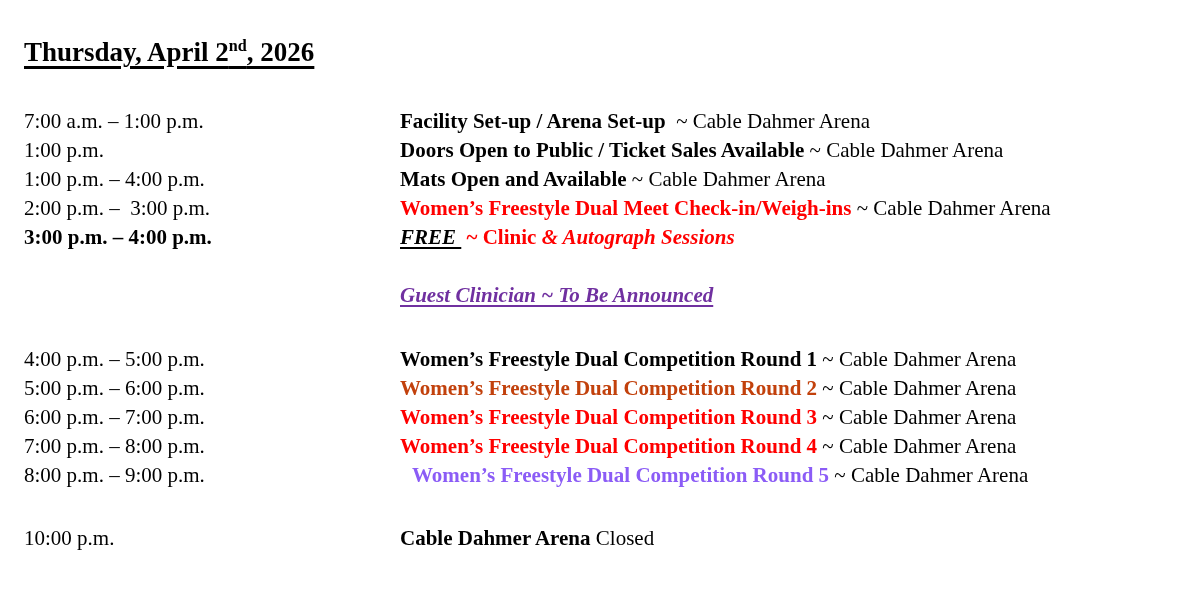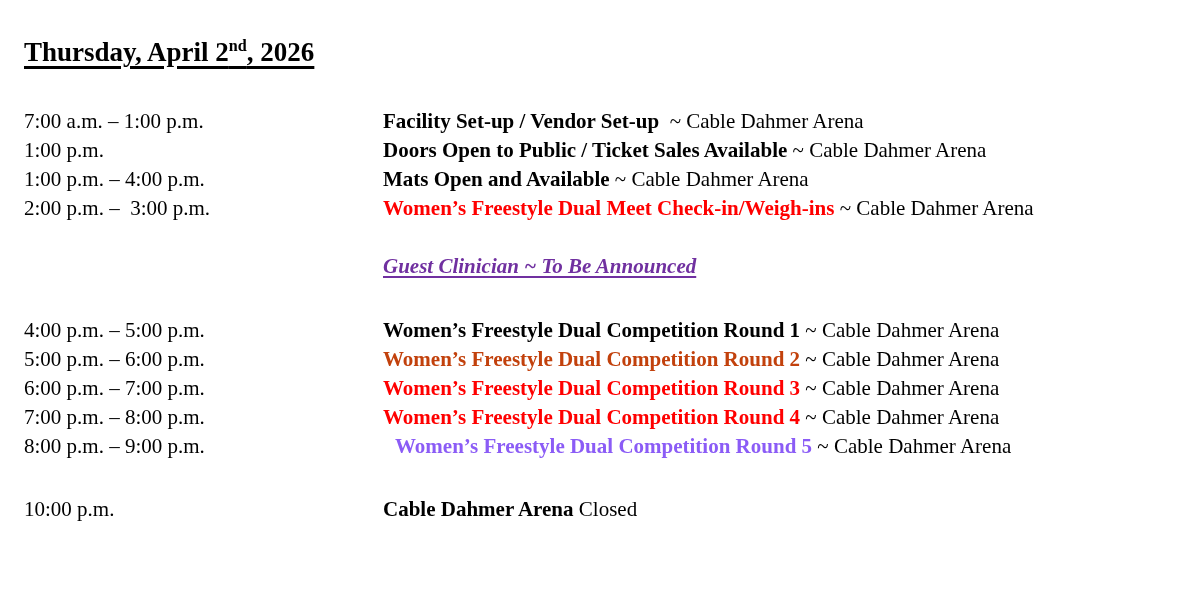--- a/index.html
+++ b/index.html
@@ -34,20 +34,21 @@
     line-height: 0;
     vertical-align: super;
   }
   .rows {
     font-size: 21px;
     line-height: 29px;
   }
   .row {
     display: flex;
     align-items: flex-start;
+    gap: 17px;
   }
   .time {
     flex: 0 0 359px;
     white-space: pre-wrap;
   }
   .event {
     white-space: pre-wrap;
   }
   .bold { font-weight: bold; }
   .italic { font-style: italic; }
@@ -65,33 +66,37 @@
 
 <div class="page">
   <h1 class="title">
     <span class="title-underline"><span>Thursday, April 2</span><sup>nd</sup><span>, 2026</span></span>
   </h1>
 
   <div class="rows">
     <div class="section section-main">
         <div class="row">
           <span class="time">7:00 a.m. – 1:00 p.m.</span>
-          <span class="event"><span class="bold" style="color: rgb(0, 0, 0);">Facility Set-up / Vendor Set-up</span><span class="" style="color: rgb(0, 0, 0);">  ~ Cable Dahmer Arena</span></span>
+          <span class="event"><span class="bold" style="color: rgb(0, 0, 0);">Facility Set-up / Arena Set-up</span><span class="" style="color: rgb(0, 0, 0);">  ~ Cable Dahmer Arena</span></span>
         </div>
         <div class="row">
           <span class="time">1:00 p.m.</span>
           <span class="event"><span class="bold" style="color: rgb(0, 0, 0);">Doors Open to Public / Ticket Sales Available</span><span class="" style="color: rgb(0, 0, 0);"> ~ Cable Dahmer Arena</span></span>
         </div>
         <div class="row">
           <span class="time">1:00 p.m. – 4:00 p.m.</span>
           <span class="event"><span class="bold" style="color: rgb(0, 0, 0);">Mats Open and Available</span><span class="" style="color: rgb(0, 0, 0);"> ~ Cable Dahmer Arena</span></span>
         </div>
         <div class="row">
           <span class="time">2:00 p.m. –  3:00 p.m.</span>
           <span class="event"><span class="bold" style="color: rgb(255, 0, 0);">Women’s Freestyle Dual Meet Check-in/Weigh-ins</span><span class="" style="color: rgb(0, 0, 0);"> ~ Cable Dahmer Arena</span></span>
+        </div>
+        <div class="row">
+          <span class="time bold">3:00 p.m. – 4:00 p.m.</span>
+          <span class="event"><span class="bold italic underline" style="color: rgb(0, 0, 0);">FREE </span><span class="bold" style="color: rgb(255, 0, 0);"> ~ Clinic </span><span class="bold italic" style="color: rgb(255, 0, 0);">&amp; Autograph Sessions</span></span>
         </div>
       </div>
     <div class="section section-clinic">
         <div class="row">
           <span class="time">&nbsp;</span>
           <span class="event"><span class="bold italic underline" style="color: rgb(112, 48, 160);">Guest Clinician ~ To Be Announced</span></span>
         </div>
       </div>
     <div class="section section-rounds">
         <div class="row">

